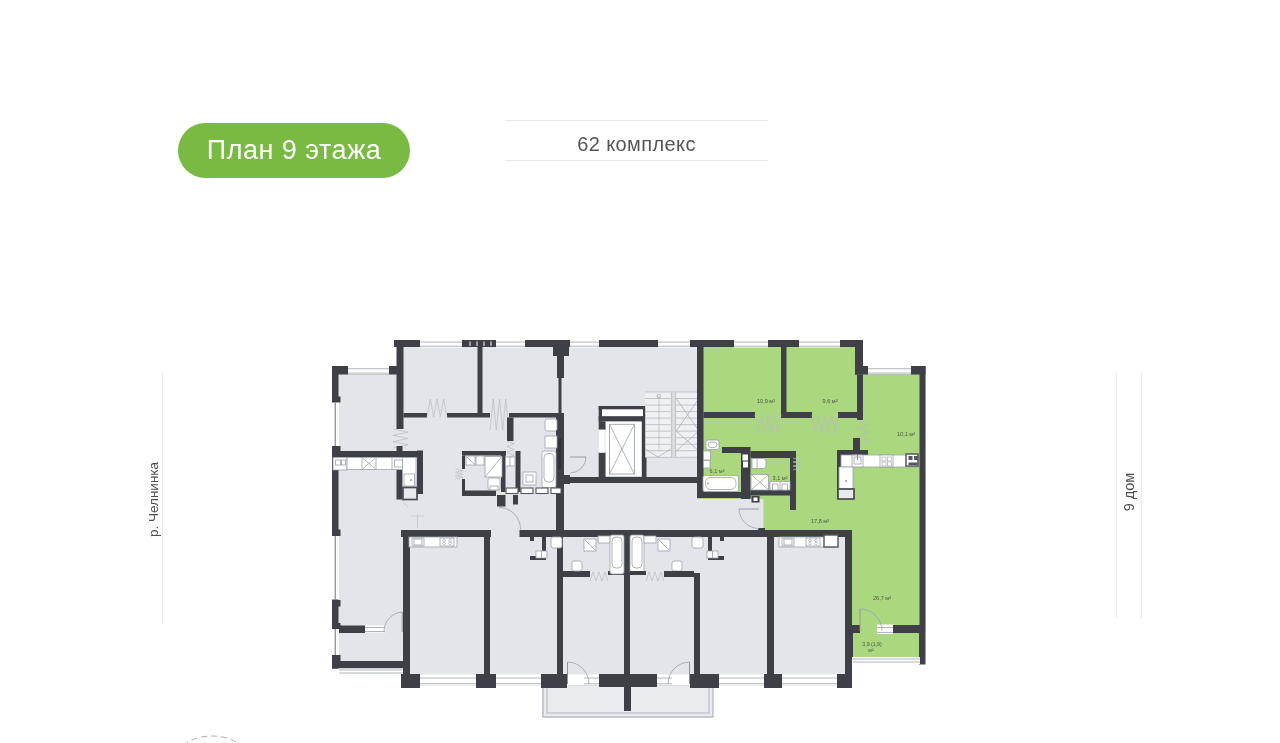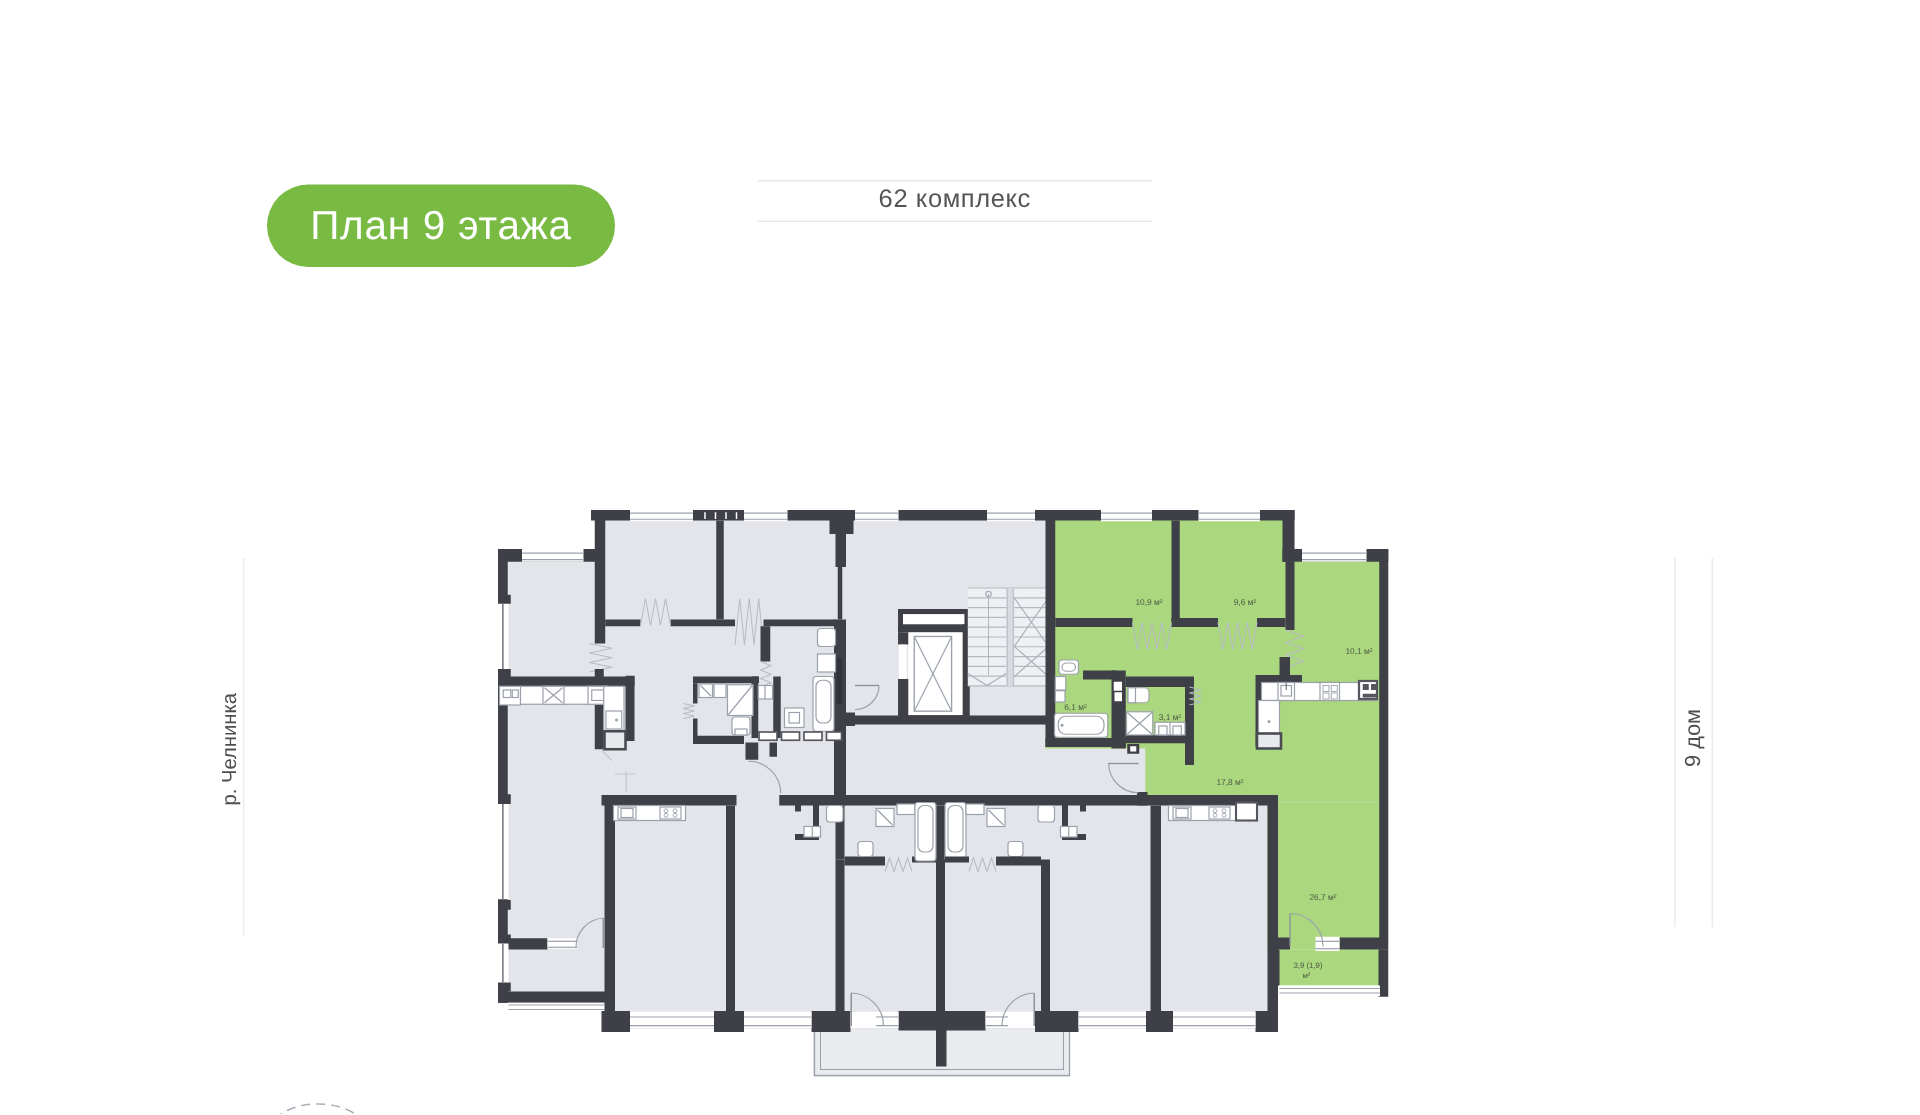--- a/index.html
+++ b/index.html
@@ -1,22 +1,22 @@
 <!DOCTYPE html>
 <html><head>
 <meta charset="utf-8">
 <style>
   html,body{margin:0;padding:0;background:#ffffff;}
   .page{position:relative;width:1280px;height:743px;background:#ffffff;overflow:hidden;
         font-family:"Liberation Sans", sans-serif;}
   .btn{position:absolute;left:178px;top:123px;width:232px;height:55px;border-radius:28px;
        background:#79ba43;color:#fff;font-size:27px;display:flex;align-items:center;justify-content:center;
        letter-spacing:0.5px;}
-  .hdr{position:absolute;left:505px;top:120px;width:263px;text-align:center;color:#545557;font-size:17px;
-       letter-spacing:0.4px;border-top:1px solid #e8e8e8;border-bottom:1px solid #e8e8e8;padding:2px 0 4px 0;}
+  .hdr{position:absolute;left:505px;top:120px;width:263px;text-align:center;color:#545557;font-size:20px;
+       letter-spacing:0.4px;border-top:1px solid #e8e8e8;border-bottom:1px solid #e8e8e8;padding:12px 0 4px 0;}
   .vline{position:absolute;width:1px;background:#ebebee;}
   .vtext{position:absolute;color:#4e4e51;font-size:13.5px;white-space:nowrap;
          transform:rotate(-90deg);}
 </style>
 </head>
 <body>
 <div class="page">
 
   <div class="btn">План 9 этажа</div>
 

